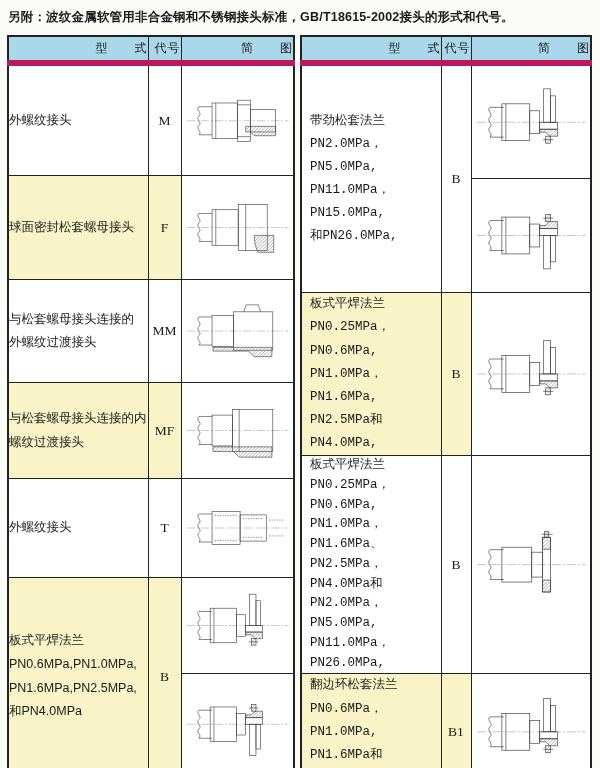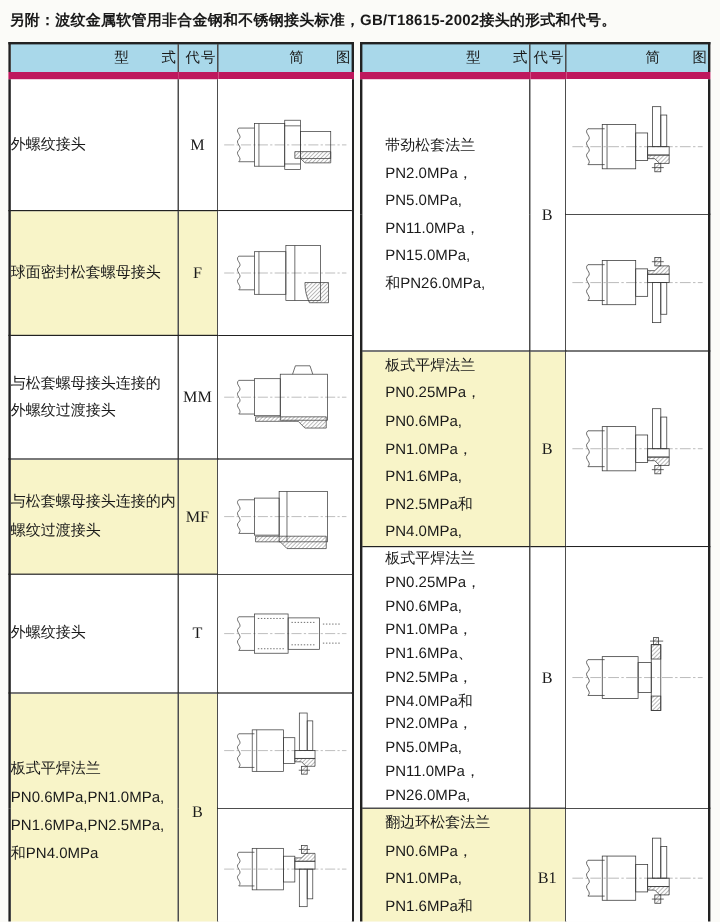--- a/index.html
+++ b/index.html
@@ -25,21 +25,21 @@
   }
   tr.hdr td{
     background:var(--header-bg,#a9d8ea);
     text-align:right;font-size:12px;
     border-bottom:6px solid #be185d;letter-spacing:1px;
   }
   td.ty{
     font-size:12.5px;line-height:1.9;padding:2px 4px 2px 13px;
     white-space:pre-line;
   }
-  .t-right td.ty{padding-left:19px;line-height:1.85;}
+  .t-right td.ty{padding-left:8px;line-height:1.85;font-family:Liberation Mono, monospace;}
   td.ty.dense{line-height:1.58;}
   td.co{
     text-align:center;
     font-family:"Liberation Serif",serif;font-size:13.5px;
   }
   td.hl{background:var(--highlight-bg,#f8f4c8);}
   td.dg{position:relative;background:#fff;}
   td.dg svg.diag{
     position:absolute;left:2px;top:2px;
     width:calc(100% - 4px);height:calc(100% - 4px);

